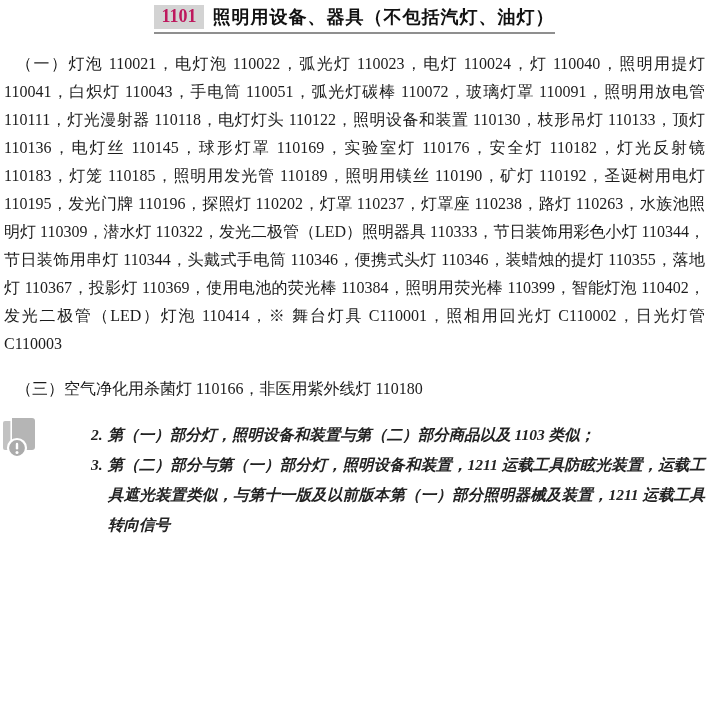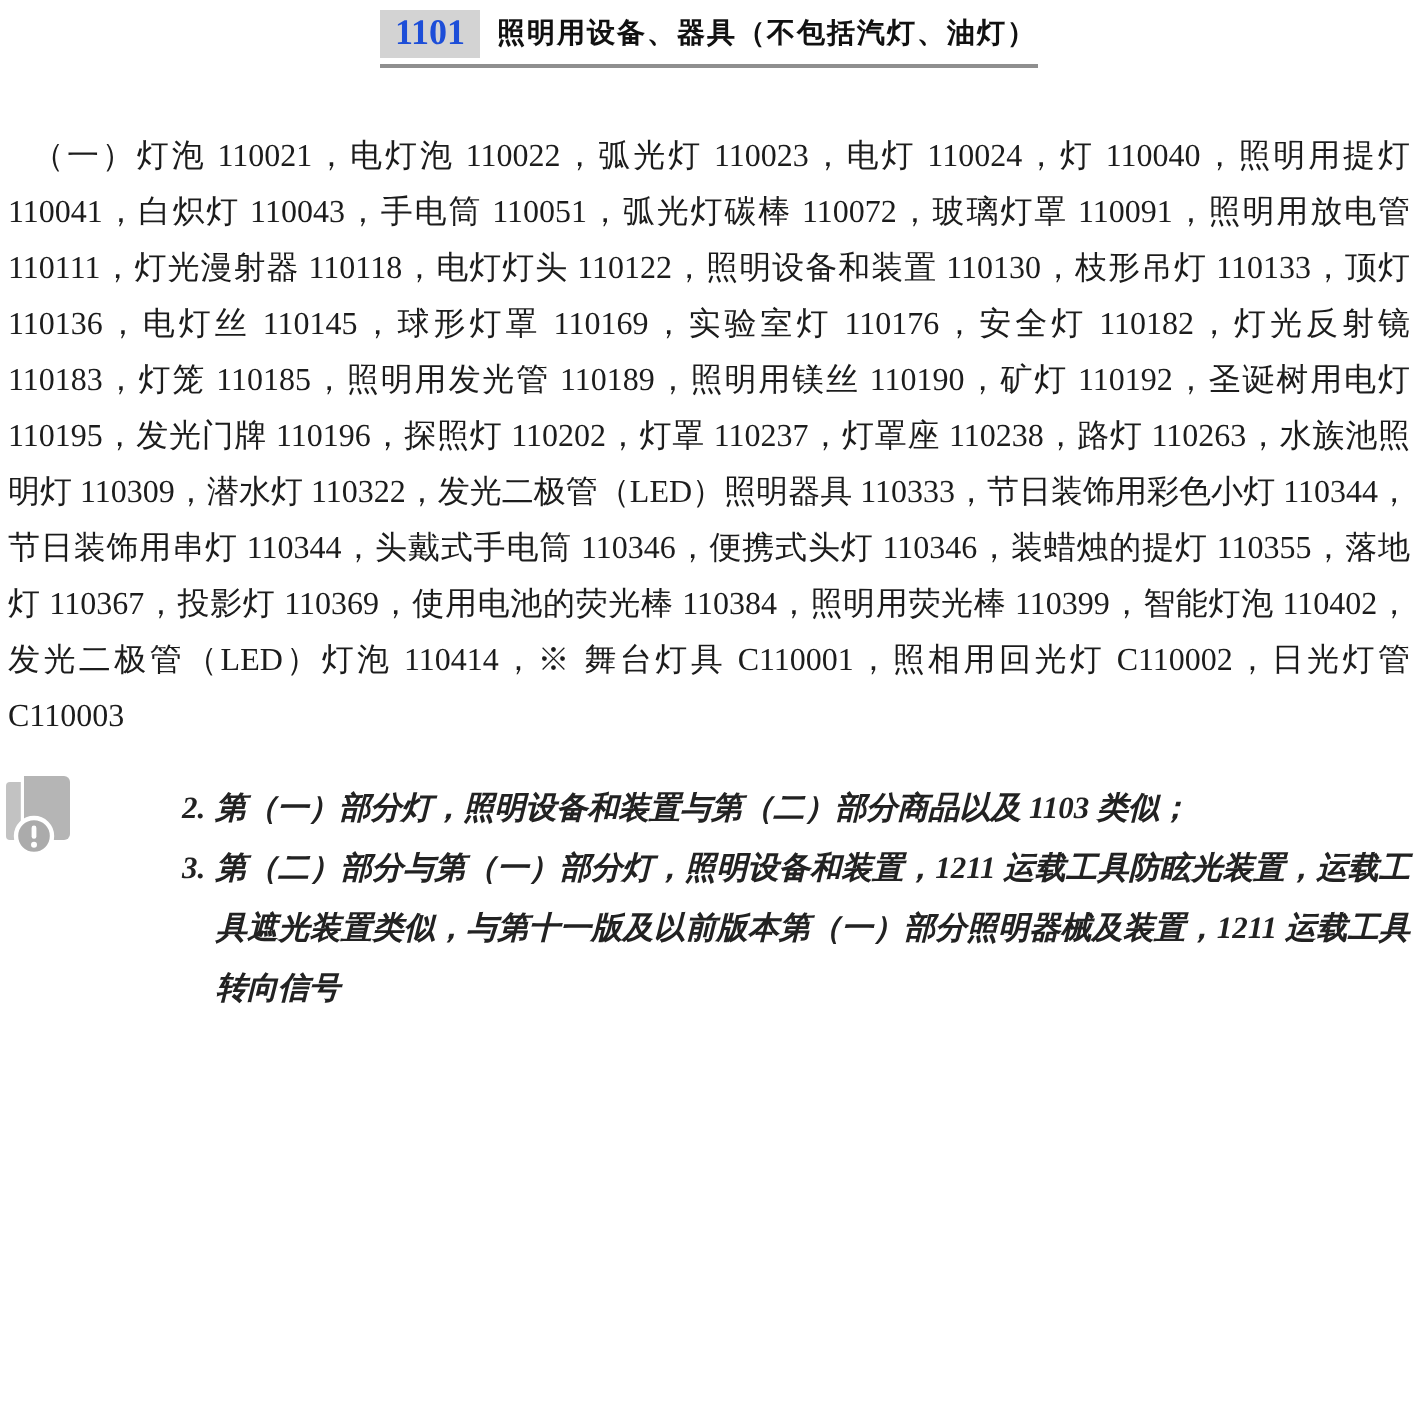--- a/index.html
+++ b/index.html
@@ -20,33 +20,33 @@
     white-space:nowrap;
   }
   .code-box {
     display:inline-block;
     background:#d3d3d3;
     padding:1px 7px 2px 7px;
     font-family:"Liberation Serif","DejaVu Serif",serif;
     font-weight:bold;
     font-size:18px;
     line-height:21px;
-    color:#1d4ed8;
+    color:#be185d;
     vertical-align:middle;
     margin-right:9px;
   }
   .title-text {
     font-family:"Liberation Sans","DejaVu Sans",sans-serif;
     font-weight:bold;
-    font-size:14px;
+    font-size:18px;
     letter-spacing:1px;
     color:#111;
     vertical-align:middle;
   }
-  .content { margin-top:31px; padding:0 4px; }
+  .content { margin-top:16px; padding:0 4px; }
   .content p {
     font-size:16px;
     line-height:28px;
     text-align:justify;
     text-indent:0.75em;
     margin:0 0 17px 0;
   }
   .content p.last-flush { text-align-last:left; }
   .note {
     display:flex;
@@ -80,20 +80,21 @@
 <div class="page">
 
   <div class="title-row">
     <span class="title-inner">
       <span class="code-box">1101</span><span class="title-text">照明用设备、器具（不包括汽灯、油灯）</span>
     </span>
   </div>
 
   <div class="content">
     <p><span>（一）</span><span>灯泡 110021，电灯泡 110022，弧光灯 110023，电灯 110024，灯 110040，照明用提灯 110041，白炽灯 110043，手电筒 110051，弧光灯碳棒 110072，玻璃灯罩 110091，照明用放电管 110111，灯光漫射器 110118，电灯灯头 110122，照明设备和装置 110130，枝形吊灯 110133，顶灯 110136，电灯丝 110145，球形灯罩 110169，实验室灯 110176，安全灯 110182，灯光反射镜 110183，灯笼 110185，照明用发光管 110189，照明用镁丝 110190，矿灯 110192，圣诞树用电灯 110195，发光门牌 110196，探照灯 110202，灯罩 110237，灯罩座 110238，路灯 110263，水族池照明灯 110309，潜水灯 110322，发光二极管（LED）照明器具 110333，节日装饰用彩色小灯 110344，节日装饰用串灯 110344，头戴式手电筒 110346，便携式头灯 110346，装蜡烛的提灯 110355，落地灯 110367，投影灯 110369，使用电池的荧光棒 110384，照明用荧光棒 110399，智能灯泡 110402，发光二极管（LED）灯泡 110414，※ 舞台灯具 C110001，照相用回光灯 C110002，日光灯管 C110003</span></p>
+    <p class="last-flush"><span>（三）</span><span>空气净化用杀菌灯 110166，非医用紫外线灯 110180</span></p>
   </div>
 
   <div class="note">
     <span class="note-icon">
       <svg width="38" height="42" viewBox="0 0 38 42" xmlns="http://www.w3.org/2000/svg" aria-hidden="true">
         <path d="M9 1 h21 a3 3 0 0 1 3 3 v26 a3 3 0 0 1 -3 3 h-21 z" fill="#b5b5b5"></path>
         <path d="M3 4 h6 v29 h-6 a2 2 0 0 1 -2 -2 v-25 a2 2 0 0 1 2 -2 z" fill="#c2c2c2"></path>
         <rect x="8.4" y="1" width="1.6" height="32" fill="#ffffff"></rect>
         <circle cx="15" cy="31" r="9" fill="#ababab" stroke="#ffffff" stroke-width="2.2"></circle>
         <rect x="13.8" y="25.8" width="2.4" height="6.6" rx="1.2" fill="#ffffff"></rect>

